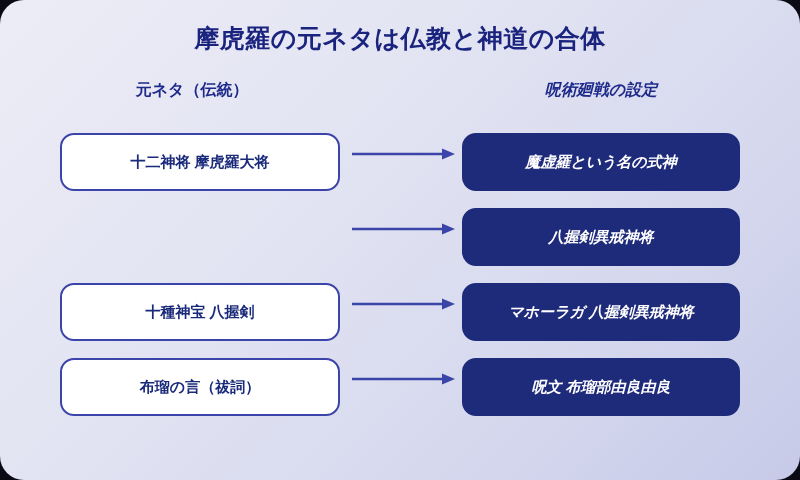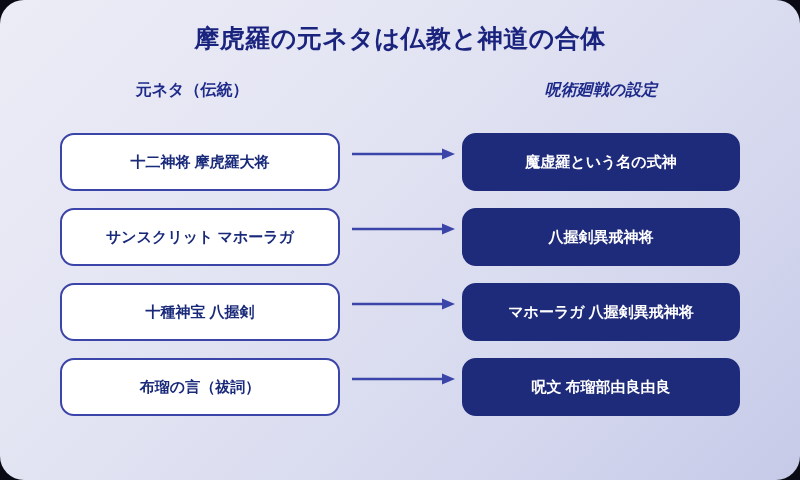--- a/index.html
+++ b/index.html
@@ -81,20 +81,21 @@
     border: 2.5px solid #3b44a8;
     color: #1a2a7a;
   }
 
   .box-right {
     left: 462px;
     width: 278px;
     background: #1e2a7a;
     border: 2.5px solid #1e2a7a;
     color: #ffffff;
+    font-style: italic;
   }
 
   
   .arrow {
     position: absolute;
     left: 352px;
     top: 22px;
     width: 104px;
     height: 14px;
     overflow: visible;
@@ -118,21 +119,20 @@
       <div class="arrow">
         <svg width="104" height="14" viewBox="0 0 104 14">
           <line x1="0" y1="7" x2="92" y2="7" stroke="#3b44a8" stroke-width="2.6"></line>
           <polygon points="90,1.5 103,7 90,12.5" fill="#3b44a8"></polygon>
         </svg>
       </div>
       <div class="box box-right">魔虚羅という名の式神</div>
     </div>
 
     <div class="row">
-      <div class="box box-left">サンスクリット マホーラガ</div>
       <div class="arrow">
         <svg width="104" height="14" viewBox="0 0 104 14">
           <line x1="0" y1="7" x2="92" y2="7" stroke="#3b44a8" stroke-width="2.6"></line>
           <polygon points="90,1.5 103,7 90,12.5" fill="#3b44a8"></polygon>
         </svg>
       </div>
       <div class="box box-right">八握剣異戒神将</div>
     </div>
 
     <div class="row">

